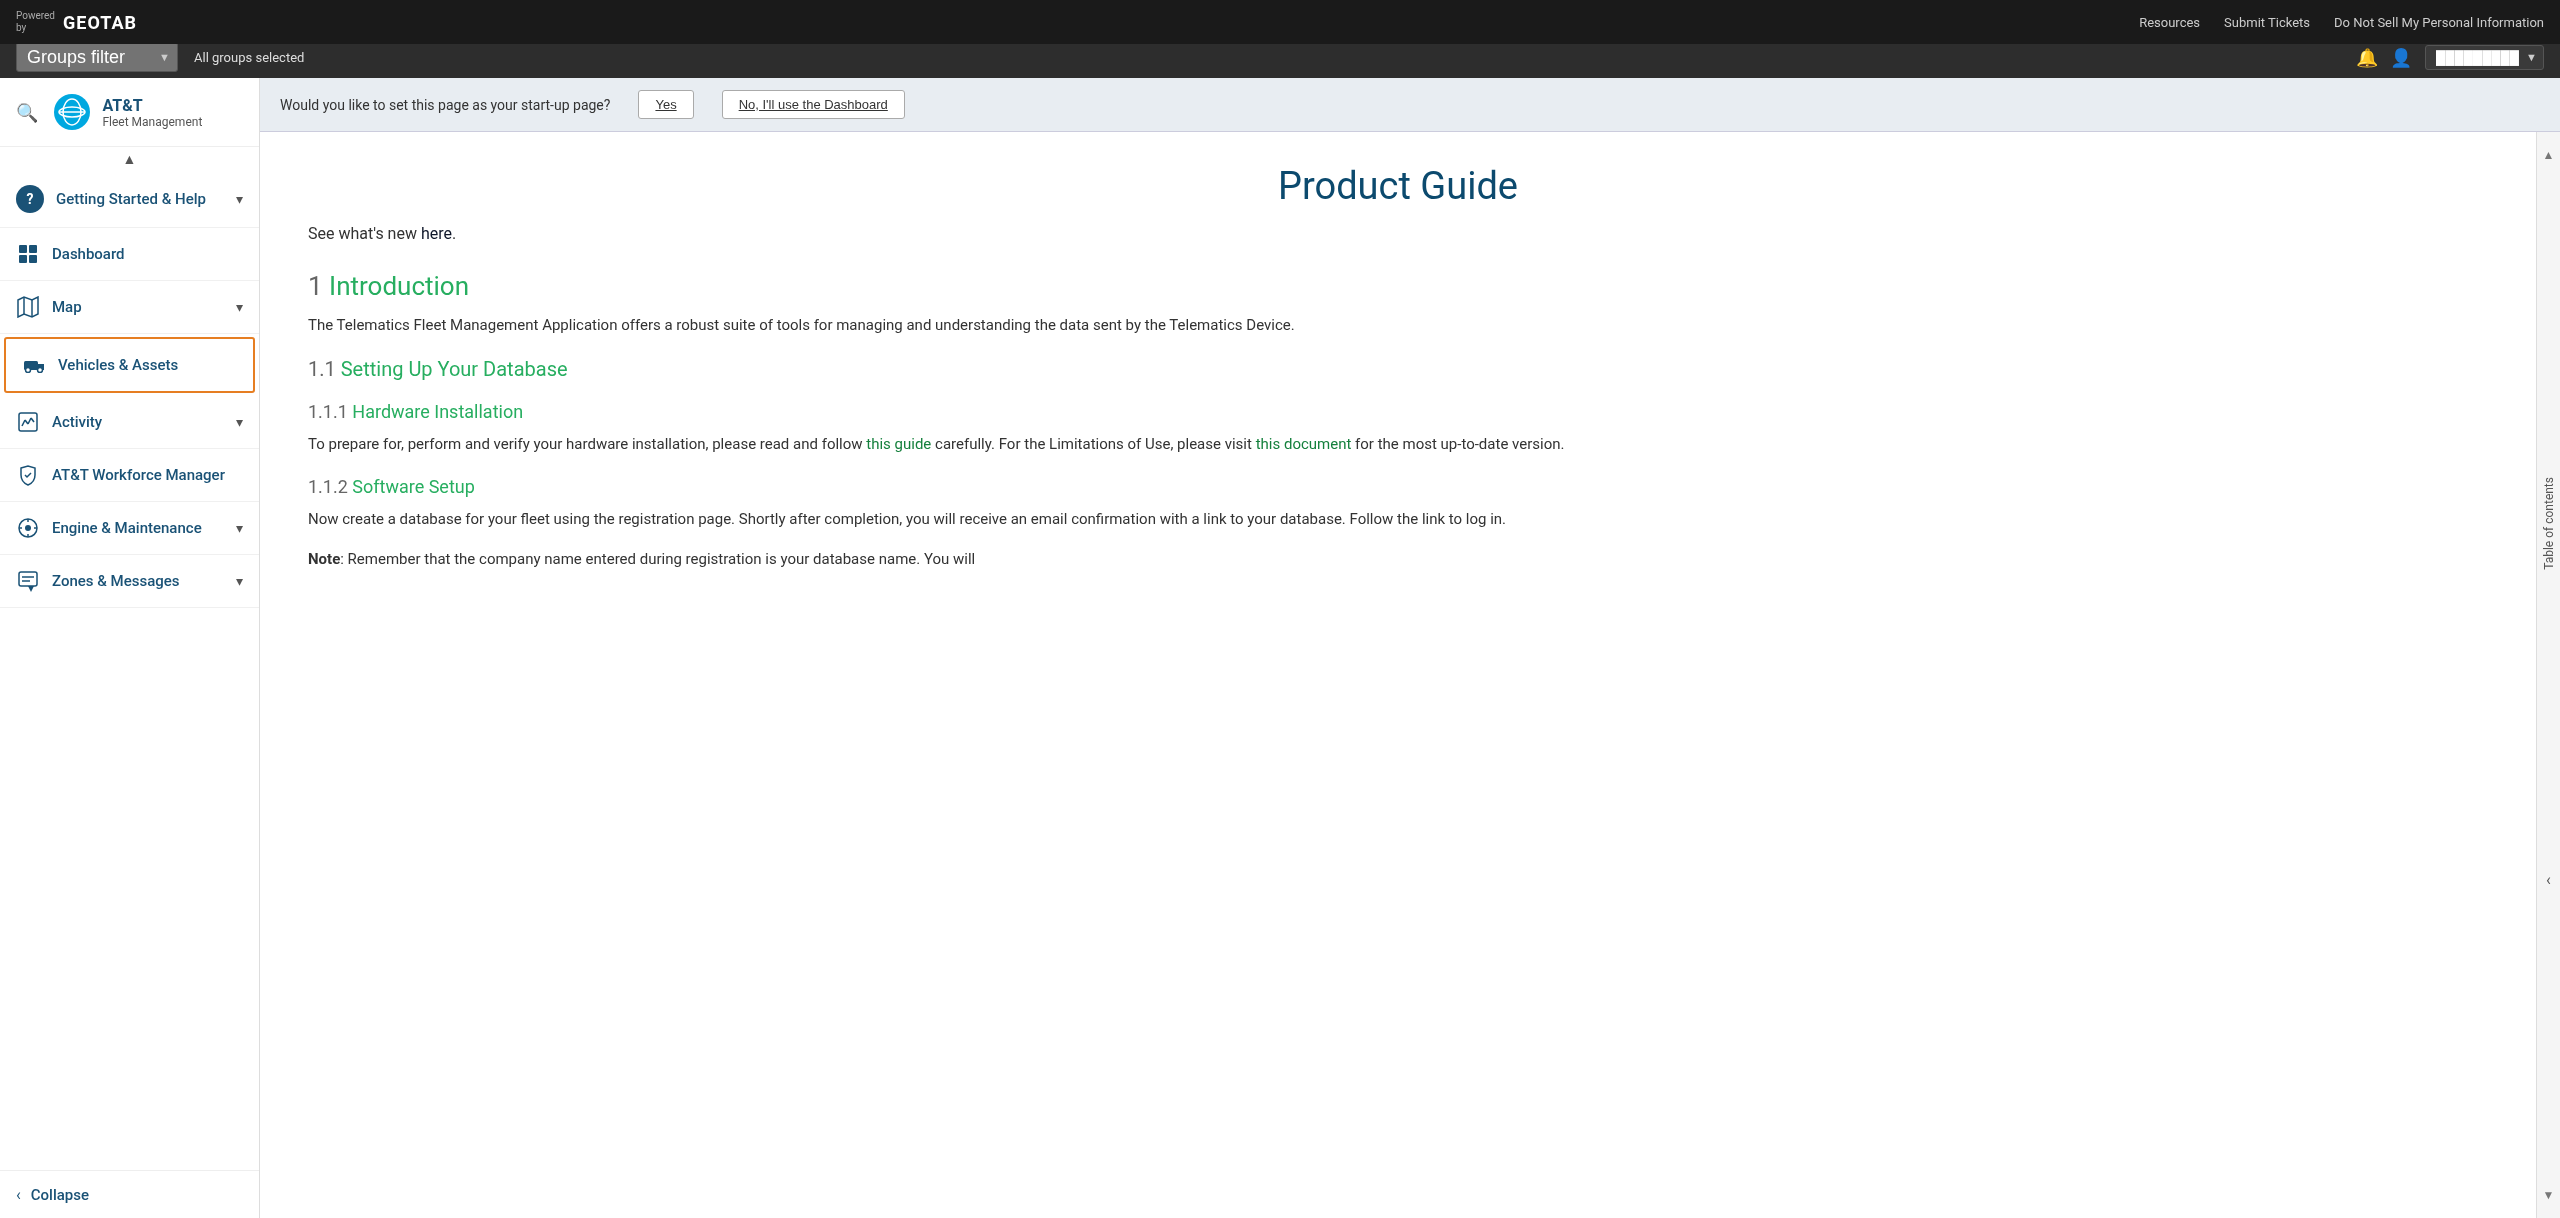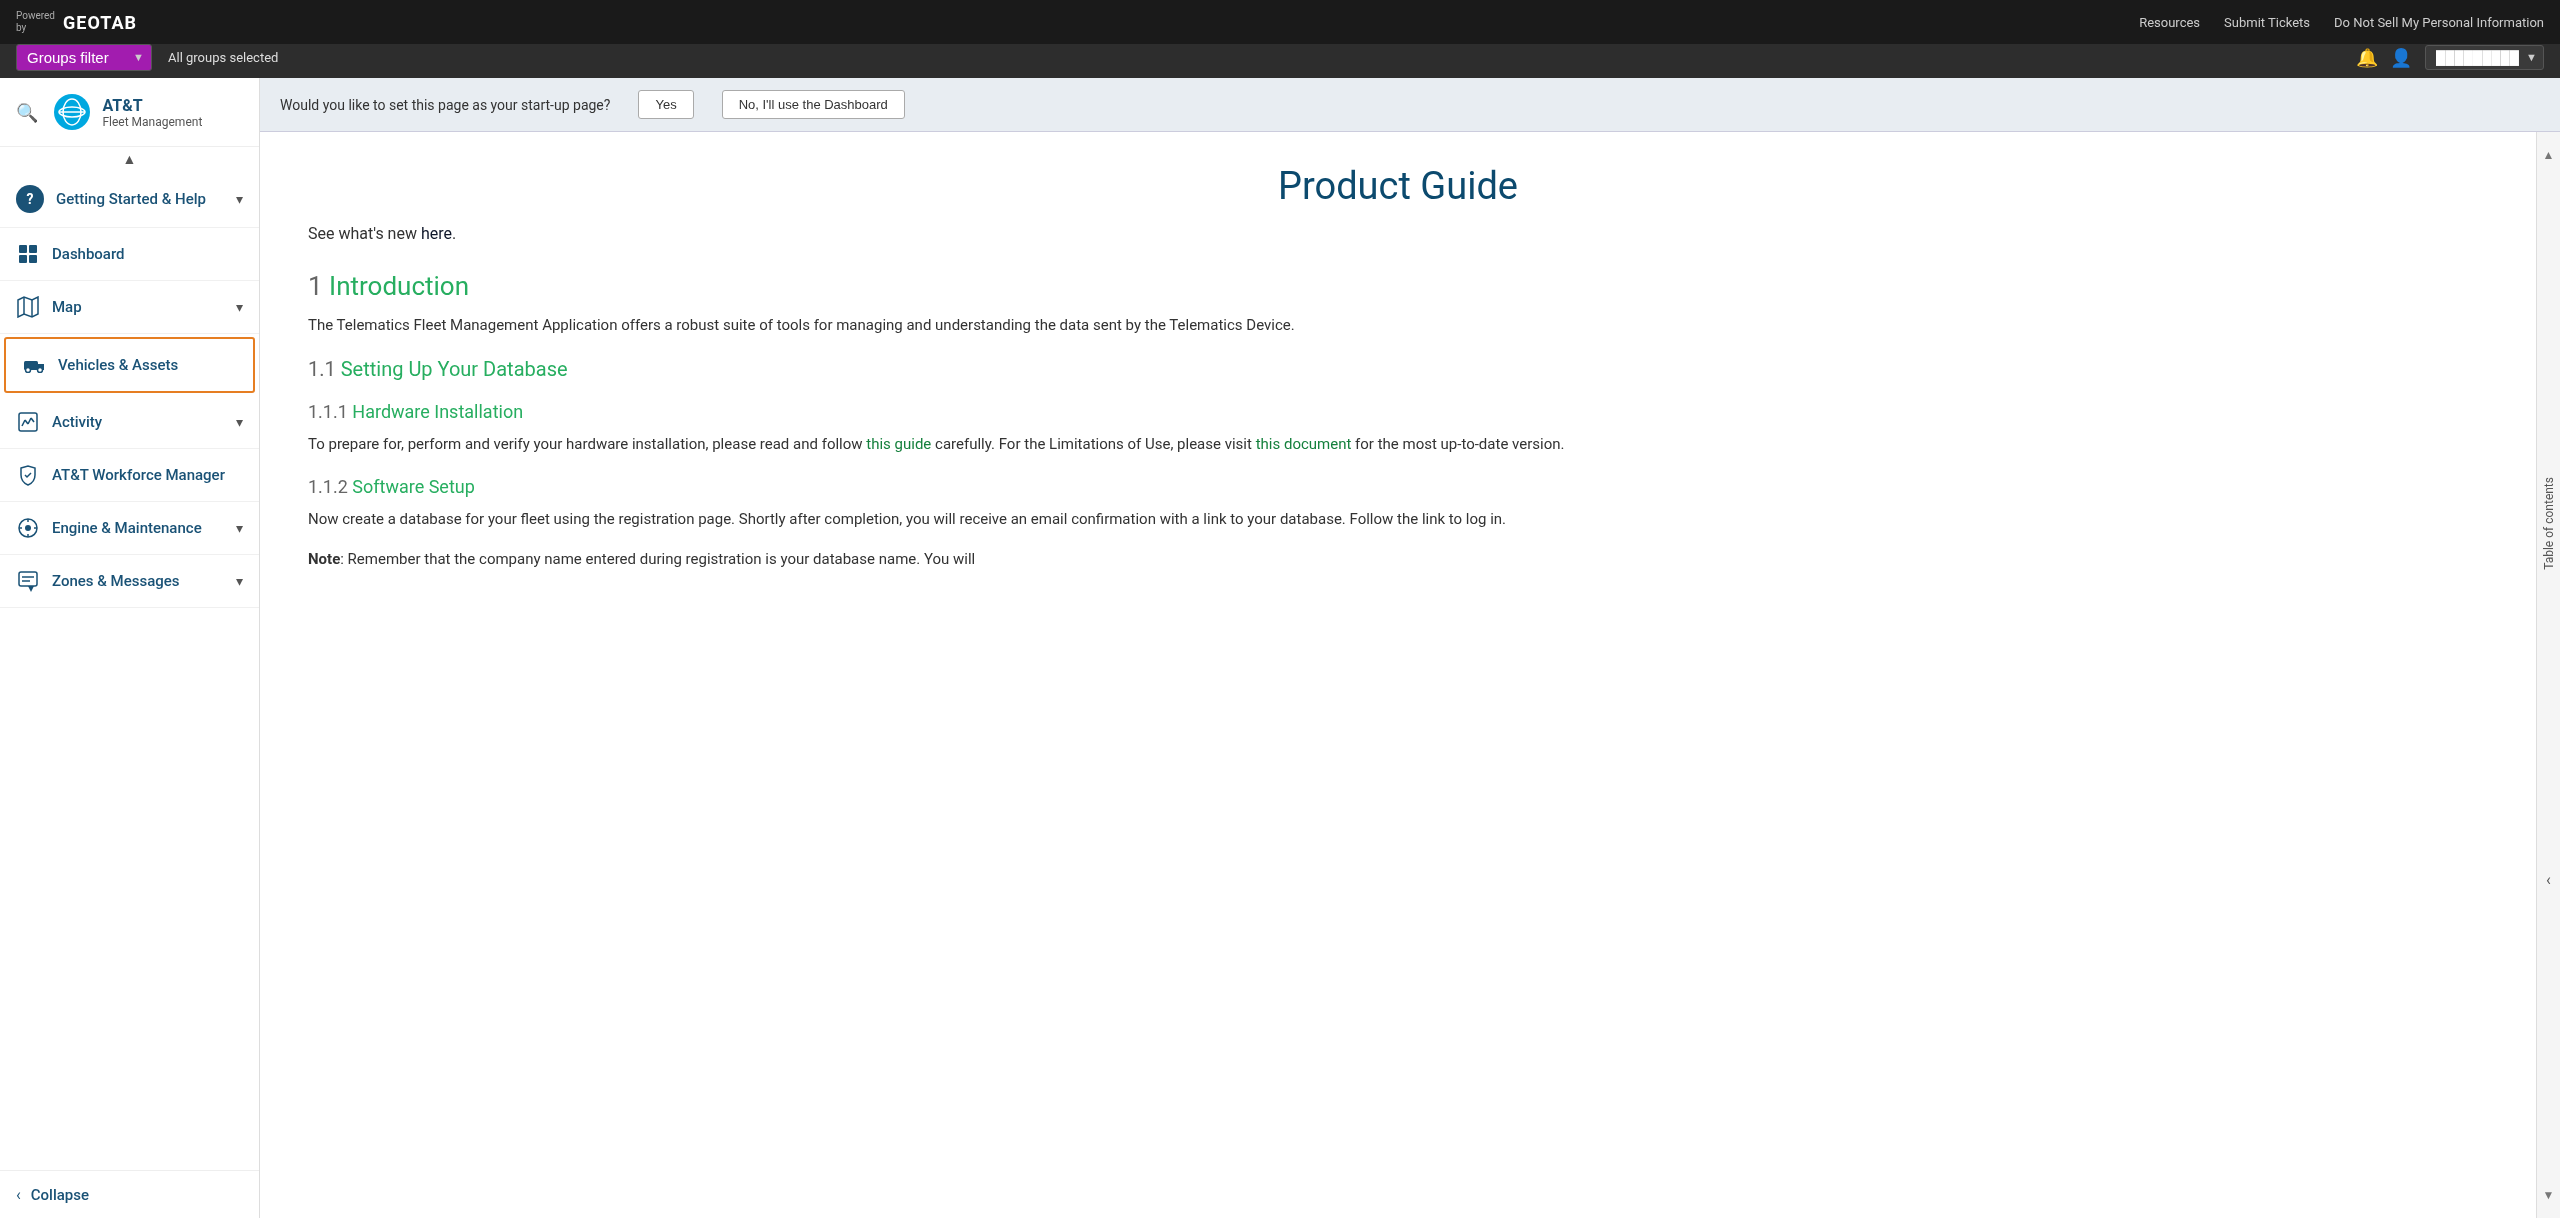--- a/index.html
+++ b/index.html
@@ -51,29 +51,29 @@
       height: 42px;
       display: flex;
       align-items: center;
       padding: 0 16px;
       position: fixed;
       top: 36px; left: 0; right: 0;
       z-index: 99;
       gap: 16px;
     }
     .groups-filter-select {
-      background: #a21caf;
+      background: #737373;
       border: 1px solid #555;
       border-radius: 3px;
       color: #fff;
-      font-size: 15px;
+      font-size: 18px;
       padding: 4px 28px 4px 10px;
       appearance: none;
       cursor: pointer;
-      width: 136px;
+      width: 162px;
       position: relative;
     }
     .groups-filter-wrapper {
       position: relative;
       display: inline-flex;
       align-items: center;
     }
     .groups-filter-arrow {
       position: absolute;
       right: 8px;
@@ -265,20 +265,21 @@
     }
     .startup-text {
       font-size: 14px;
       color: #333;
     }
     .btn-yes, .btn-no {
       padding: 6px 16px;
       border-radius: 3px;
       cursor: pointer;
       font-size: 13px;
+      text-decoration: underline;
     }
     .btn-yes {
       background: #fff;
       border: 1px solid #aaa;
       color: #333;
     }
     .btn-no {
       background: #fff;
       border: 1px solid #aaa;
       color: #333;

